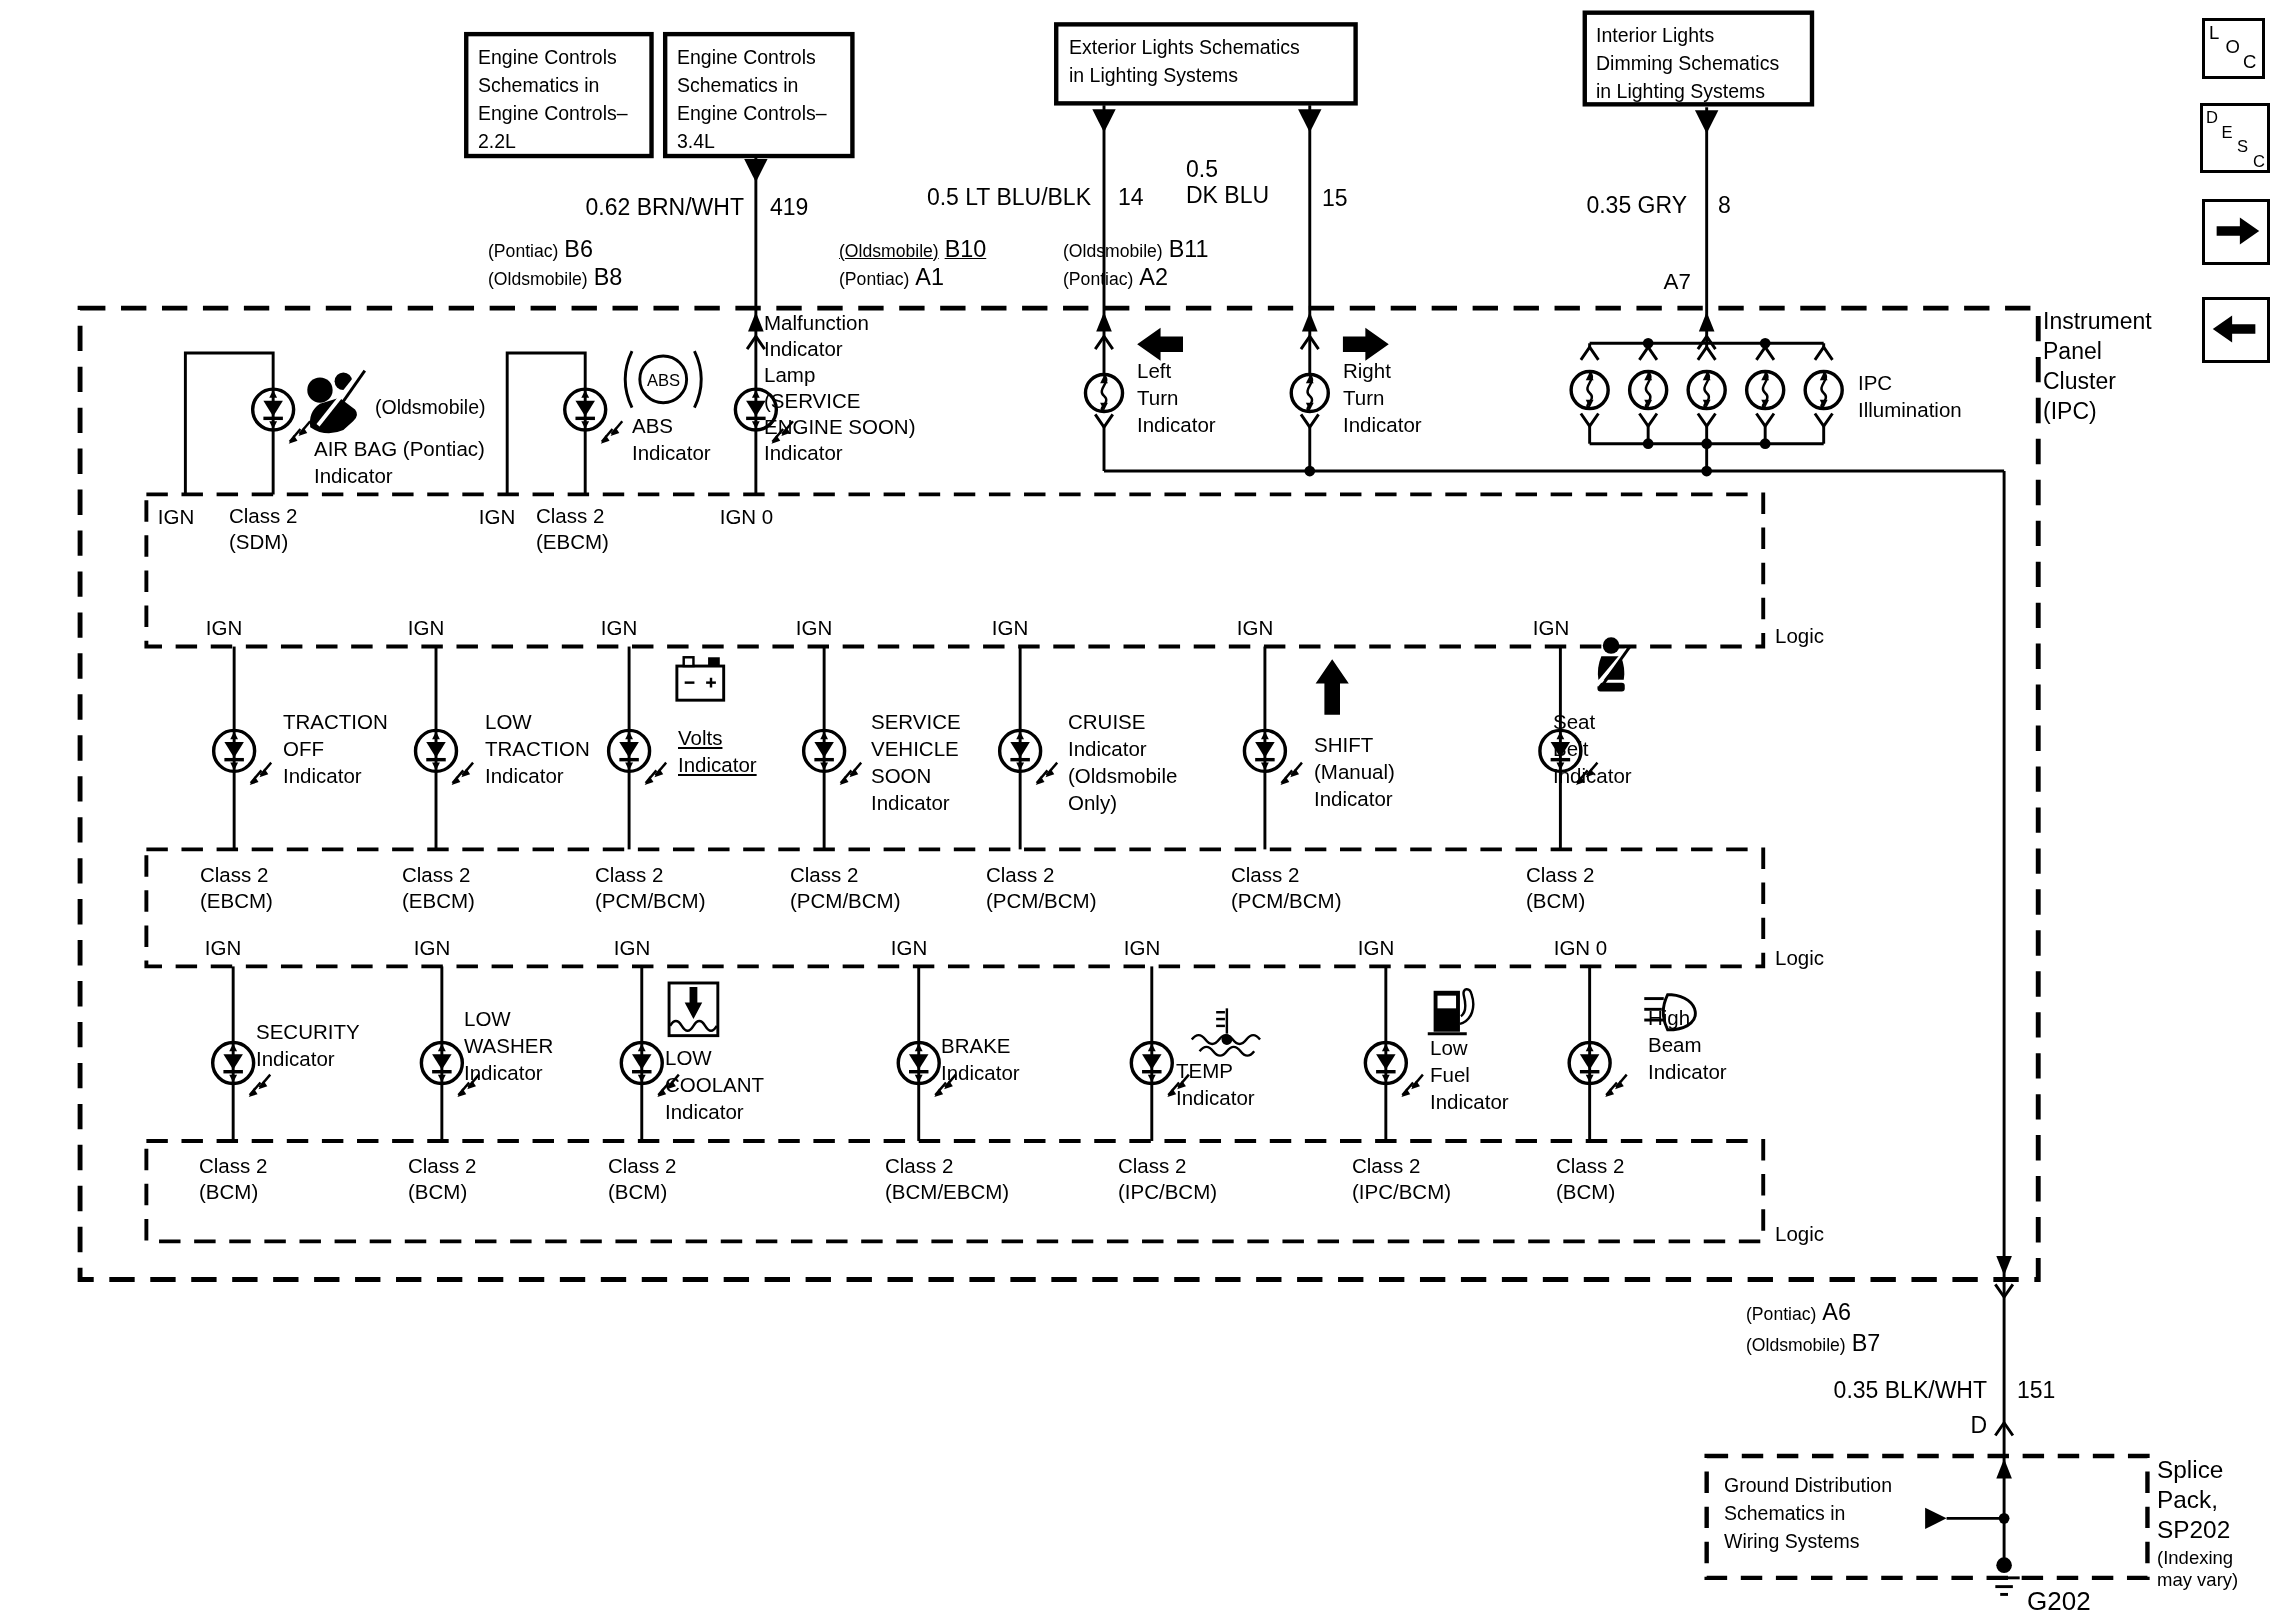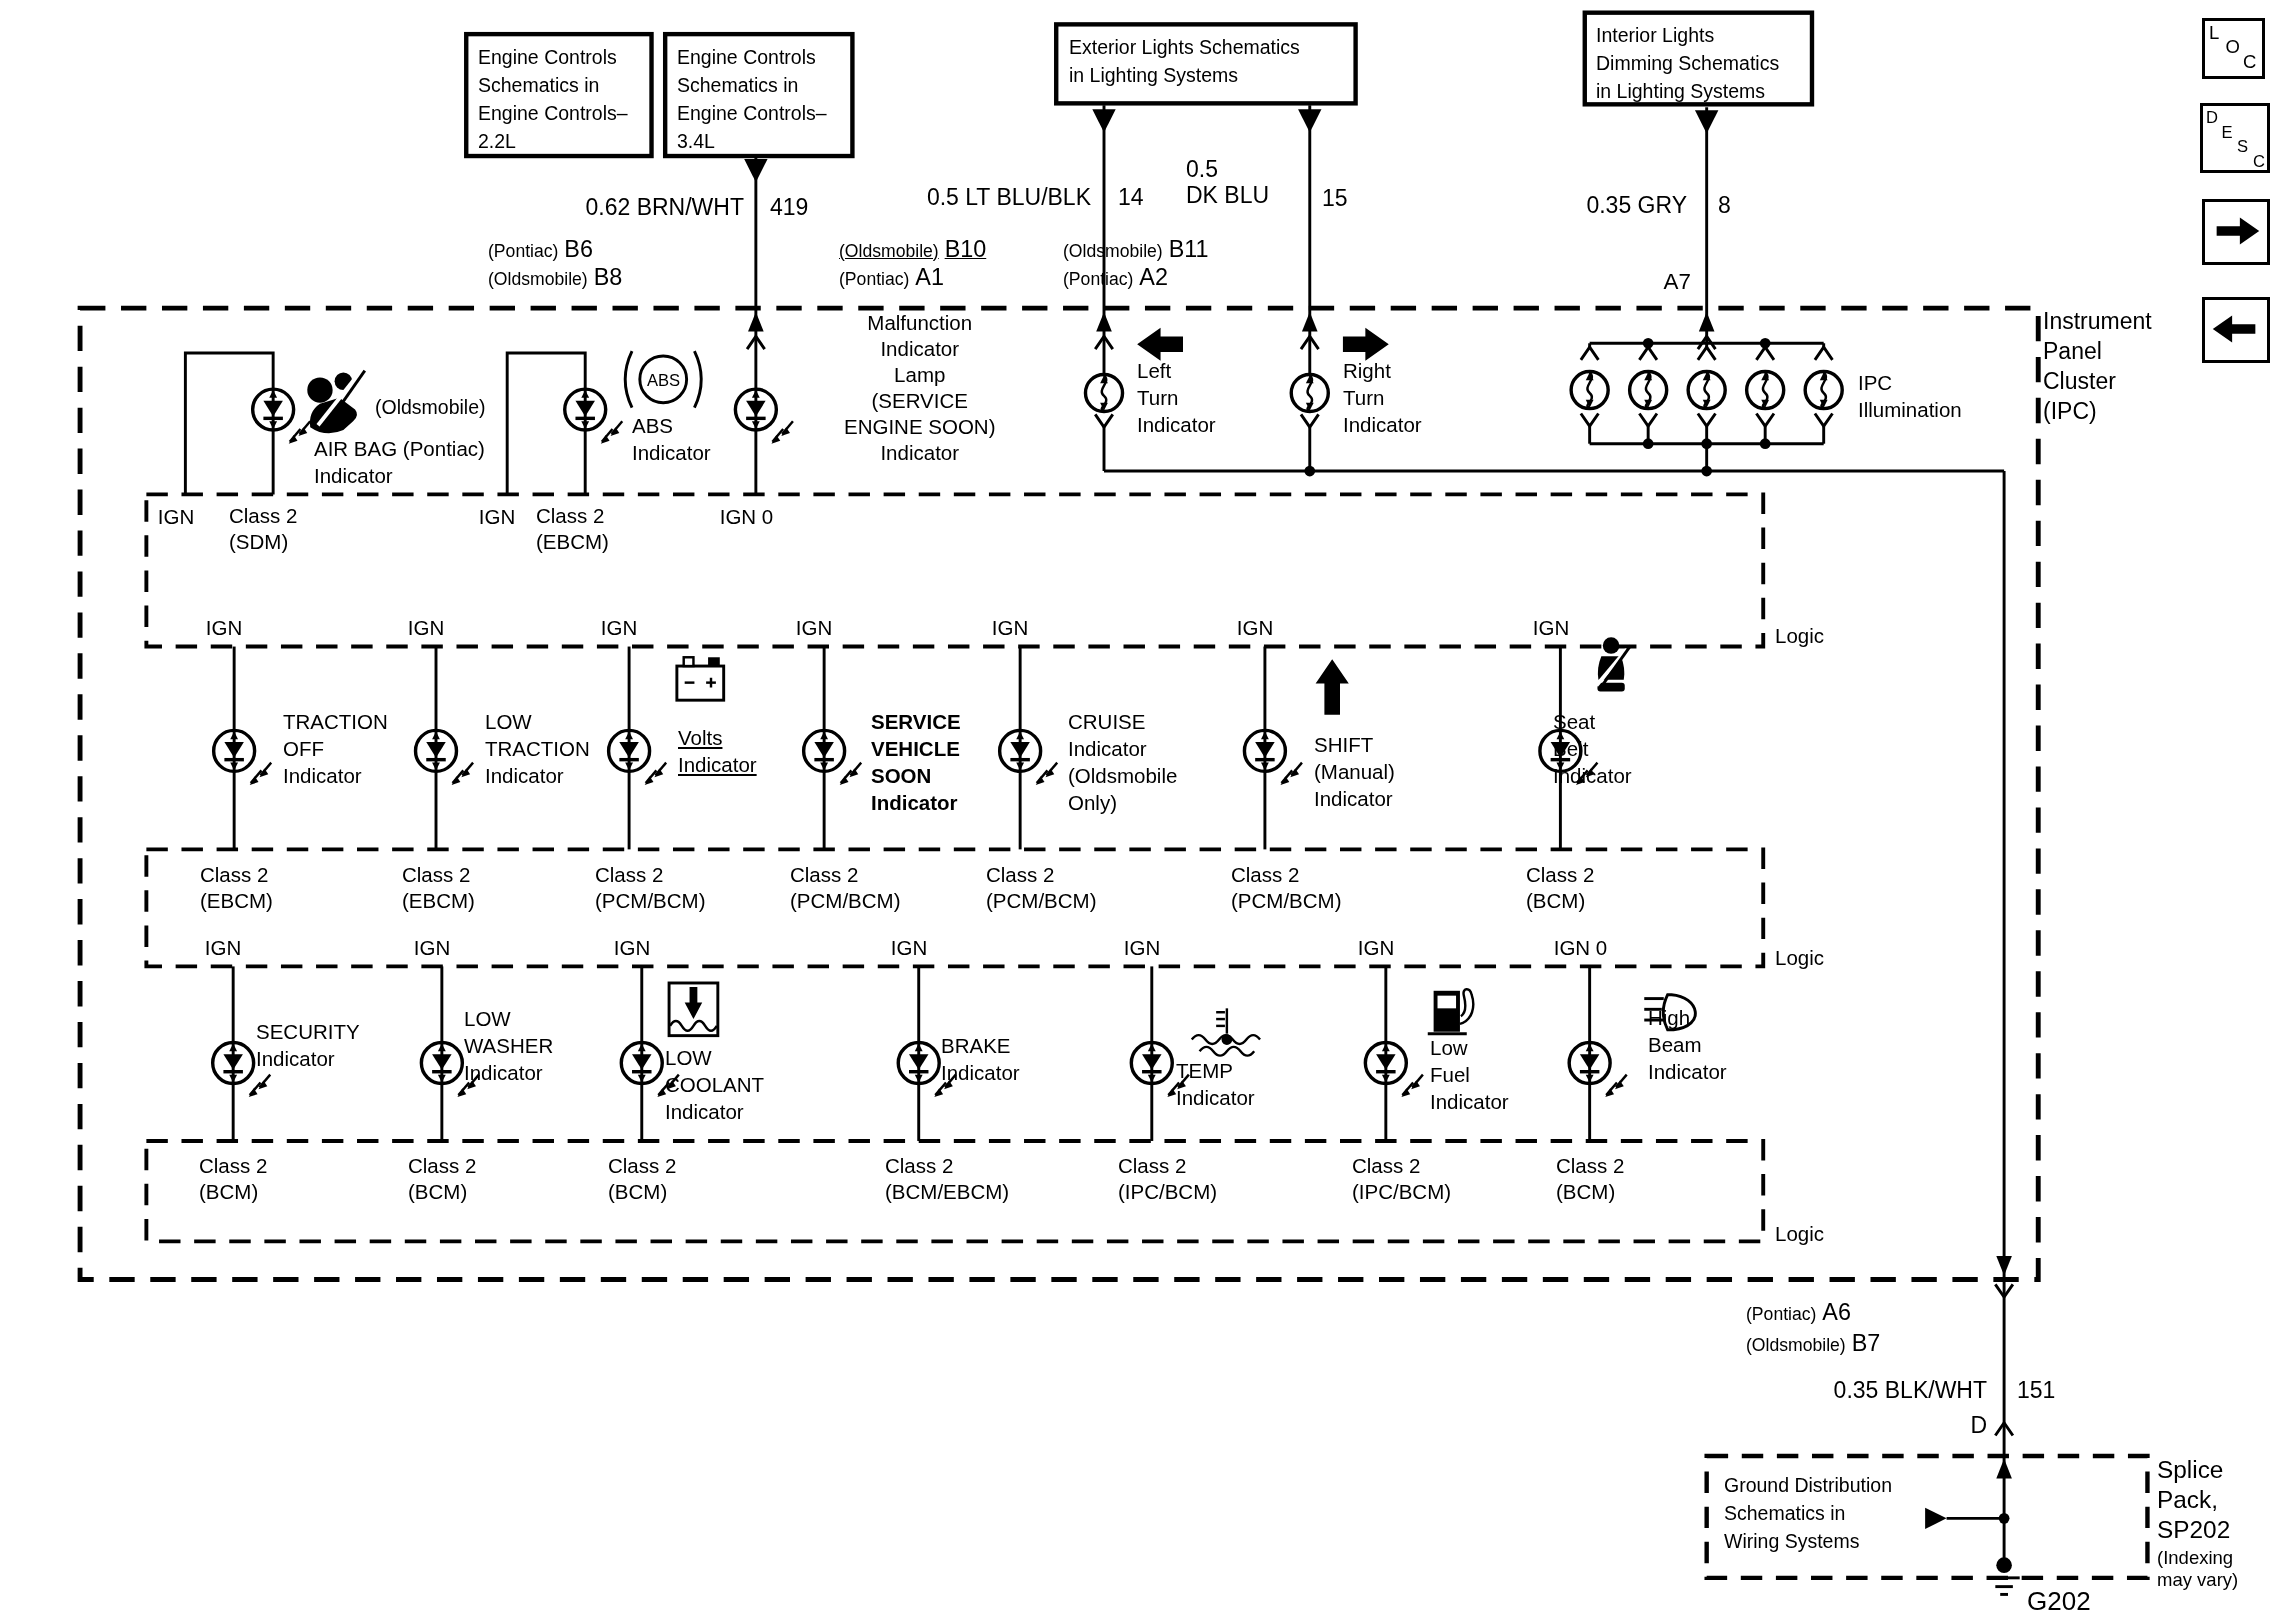--- a/index.html
+++ b/index.html
@@ -388,21 +388,21 @@
   <div class="lbl f21 lh27" style="left:229px;top:503px;">Class 2
 (SDM)</div>
 
   <div class="lbl f17 ctr" style="left:640px;top:370px;width:47px;">ABS</div>
   <div class="lbl f21 lh28" style="left:632px;top:412px;">ABS
 Indicator</div>
   <div class="lbl f21 ctr" style="left:453px;top:503px;width:88px;">IGN</div>
   <div class="lbl f21 lh27" style="left:536px;top:503px;">Class 2
 (EBCM)</div>
 
-  <div class="lbl f21 lh27" style="left:844px;top:310px;text-align:center;">Malfunction
+  <div class="lbl f21 lh27" style="left:764px;top:310px;">Malfunction
 Indicator
 Lamp
 (SERVICE
 ENGINE SOON)
 Indicator</div>
   <div class="lbl f21 ctr" style="left:688px;top:503px;width:117px;">IGN 0</div>
 
   <div class="lbl f21 lh28" style="left:1137px;top:357px;">Left
 Turn
 Indicator</div>
@@ -413,21 +413,21 @@
 Illumination</div>
 
   <div class="lbl f21 lh28" style="left:283px;top:708px;">TRACTION
 OFF
 Indicator</div>
   <div class="lbl f21 lh28" style="left:485px;top:708px;">LOW
 TRACTION
 Indicator</div>
   <div class="lbl f21 lh28" style="left:678px;top:724px;text-decoration:underline;">Volts
 Indicator</div>
-  <div class="lbl f21 lh28" style="left:871px;top:708px;font-weight:bold;">SERVICE
+  <div class="lbl f21 lh28" style="left:871px;top:708px;">SERVICE
 VEHICLE
 SOON
 Indicator</div>
   <div class="lbl f21 lh28" style="left:1068px;top:708px;">CRUISE
 Indicator
 (Oldsmobile
 Only)</div>
   <div class="lbl f21 lh28" style="left:1314px;top:731px;">SHIFT
 (Manual)
 Indicator</div>

